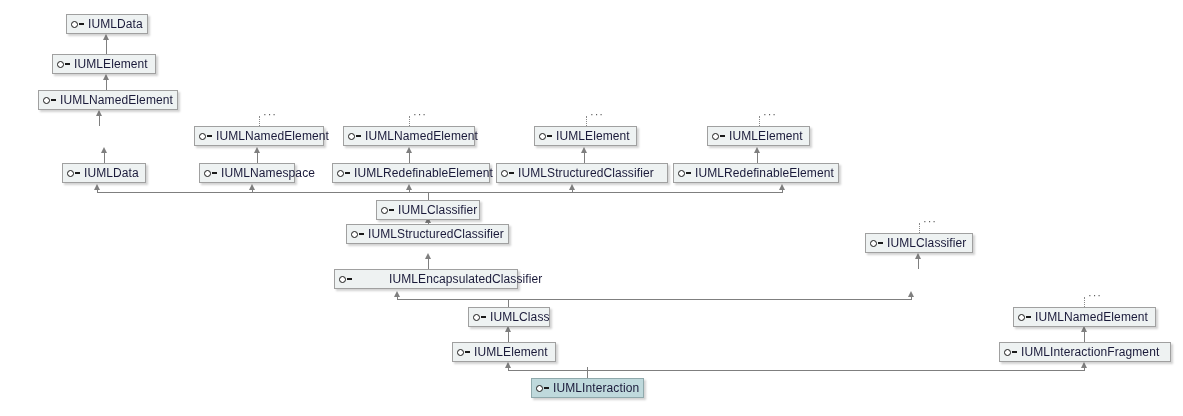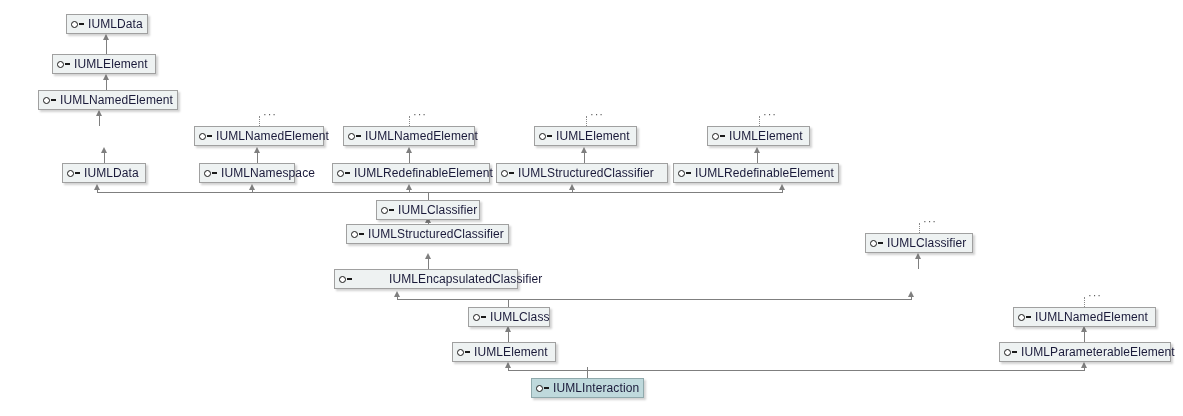--- a/index.html
+++ b/index.html
@@ -281,21 +281,21 @@
     <span class="lbl">IUMLNamedElement</span>
   </div>
 
   <div class="node" style="left:452px; top:342px; width:104px;">
     <span class="iface-icon"></span>
     <span class="lbl">IUMLElement</span>
   </div>
 
   <div class="node" style="left:999px; top:342px; width:172px;">
     <span class="iface-icon"></span>
-    <span class="lbl">IUMLParameterableElement</span>
+    <span class="lbl">IUMLInteractionFragment</span>
   </div>
 
   <div class="node highlight" style="left:531px; top:378px; width:113px;">
     <span class="iface-icon"></span>
     <span class="lbl">IUMLInteraction</span>
   </div>
 
 </div>
 
 </body></html>

